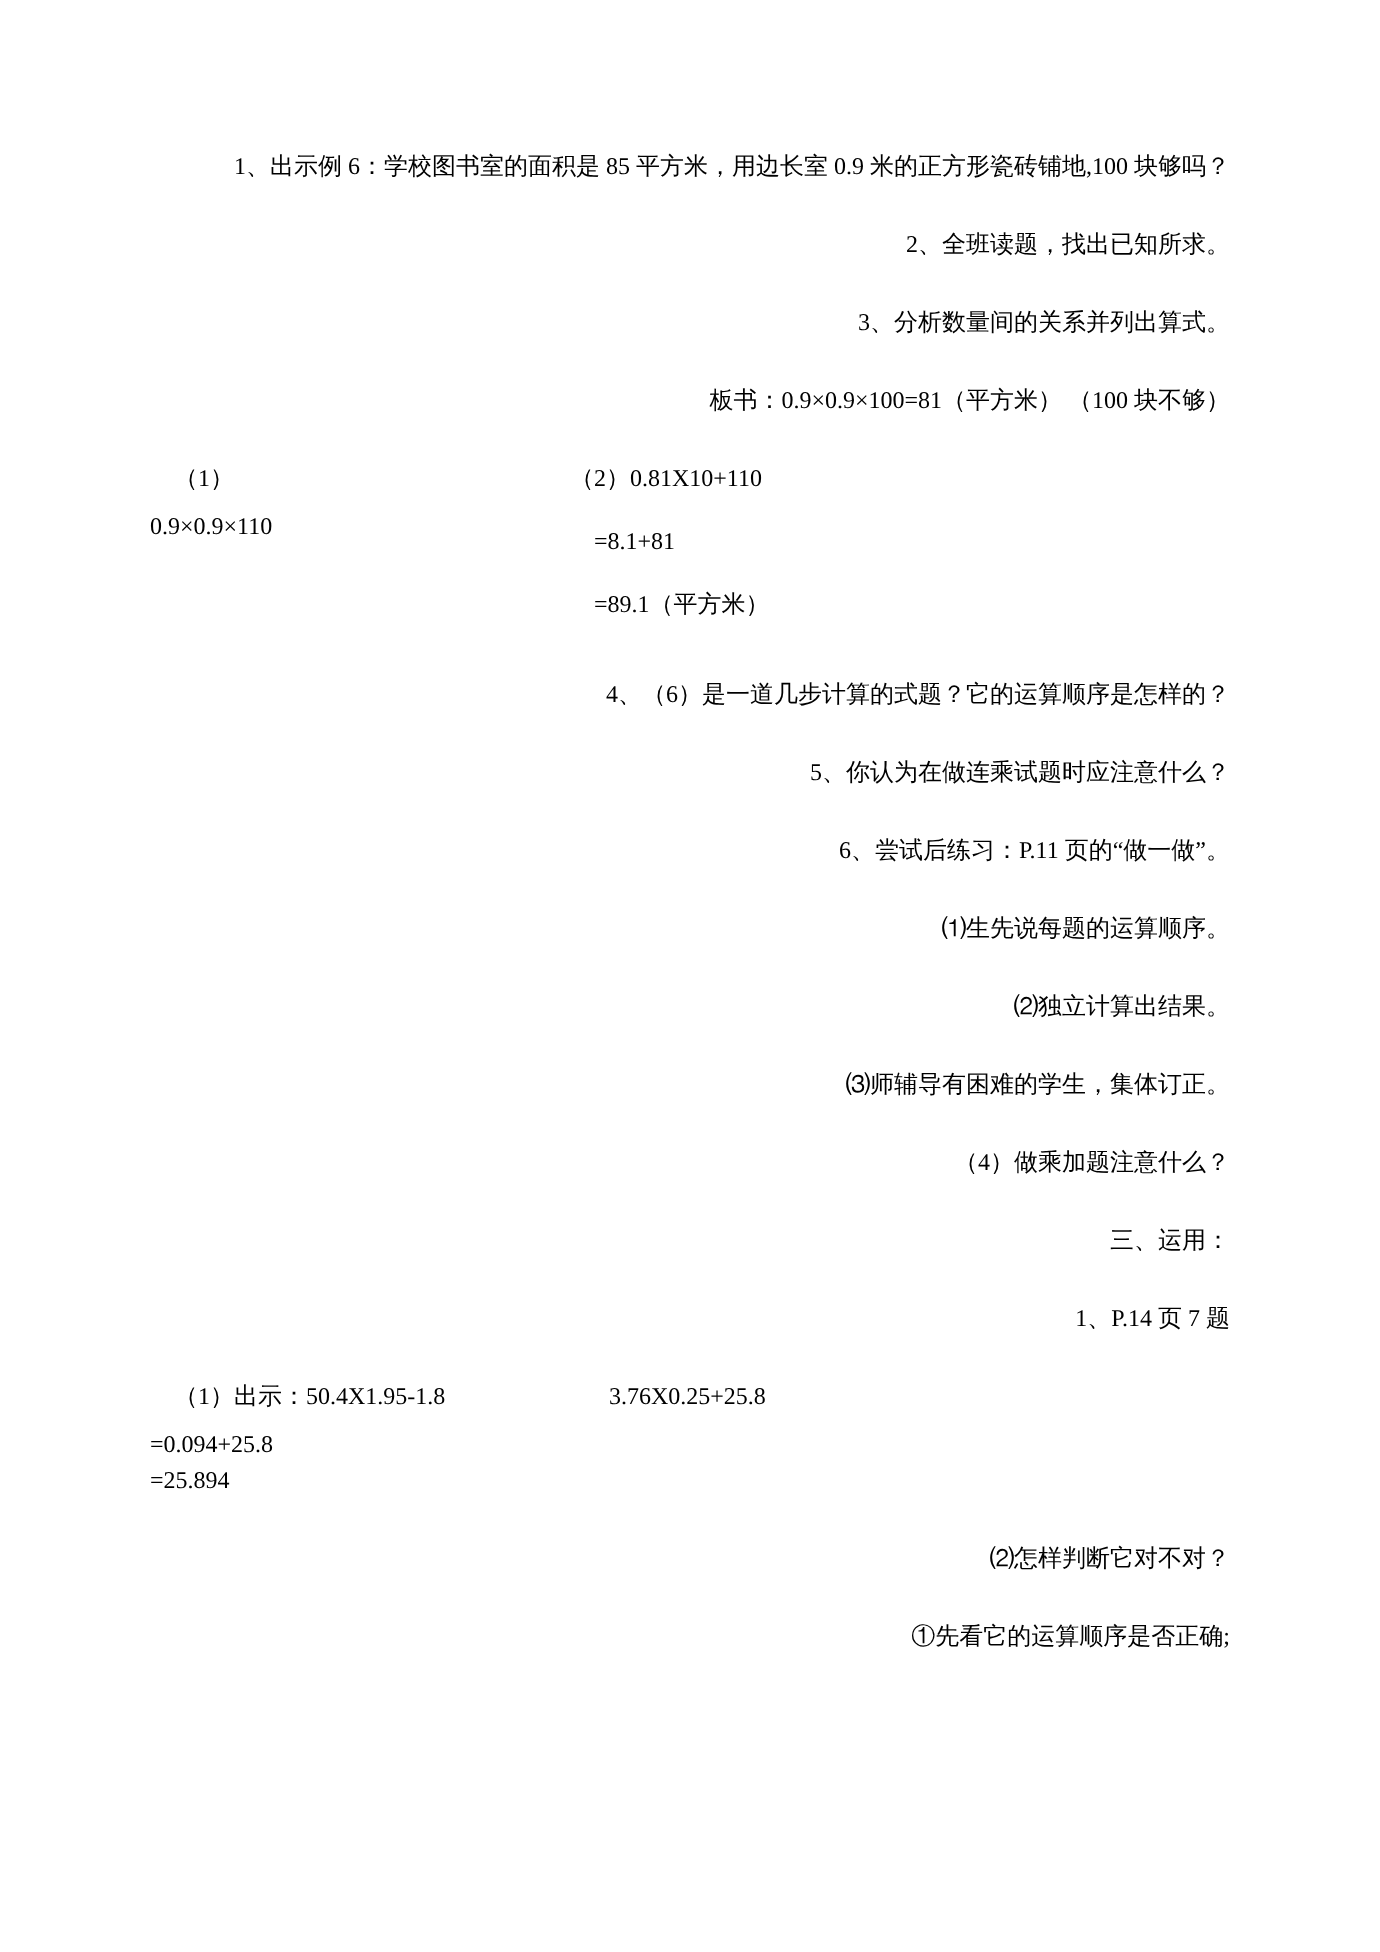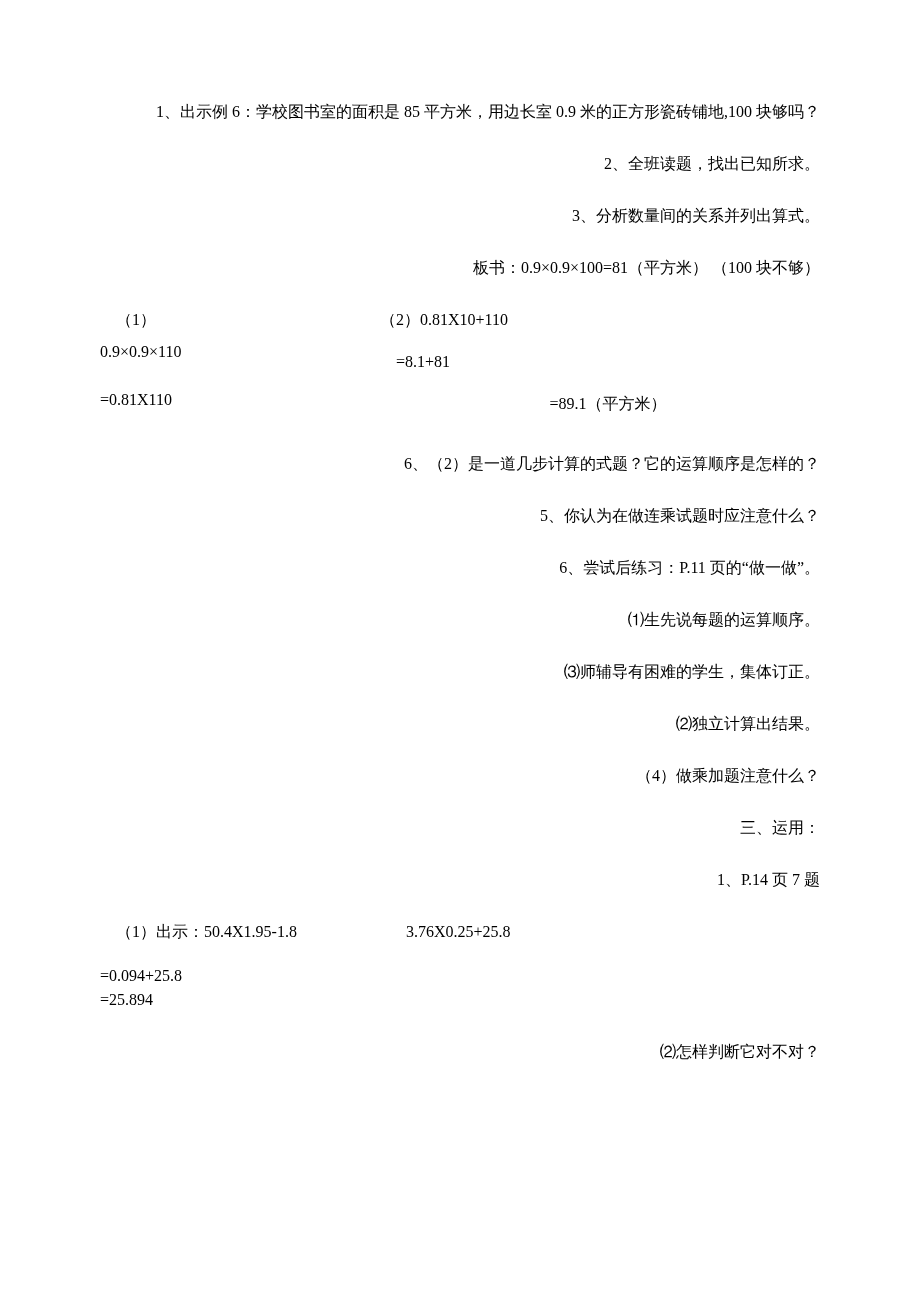--- a/index.html
+++ b/index.html
@@ -28,21 +28,21 @@
     width: 280px;
   }
   .calc-right {
     flex: 1;
   }
   .calc-line {
     margin-bottom: 8px;
   }
   .twin-expr {
     display: flex;
-    margin-bottom: 20px;
+    margin-bottom: 8px;
   }
   .twin-expr .col1 { width: 290px; padding-left: 1em; }
   .twin-expr .col2 { }
   .twin-calc {
     display: flex;
     margin-bottom: 28px;
   }
   .twin-calc .col1 { width: 220px; padding-left: 1em; }
   .twin-calc .col2 { }
 </style>
@@ -57,40 +57,39 @@
 
   <div class="para">3、分析数量间的关系并列出算式。</div>
 
   <div class="para" style="text-indent:1em;">板书：0.9×0.9×100=81（平方米）        （100 块不够）</div>
 
 
   <div class="calc-block">
     <div class="calc-left">
       <div class="calc-line" style="padding-left:1em;">（1）</div>
       <div class="calc-line">0.9×0.9×110</div>
-      <div class="calc-line" style="margin-top:24px;">=0.81X110</div>
     </div>
     <div class="calc-right">
       <div class="calc-line">（2）0.81X10+110</div>
       <div class="calc-line" style="margin-top:18px;padding-left:1em;">=8.1+81</div>
-      <div class="calc-line" style="margin-top:18px;padding-left:1em;text-align:center;">=89.1（平方米）</div>
+      <div class="calc-line" style="margin-top:18px;padding-left:1em;">=89.1（平方米）</div>
     </div>
   </div>
 
-  <div class="para">6、（2）是一道几步计算的式题？它的运算顺序是怎样的？</div>
+  <div class="para">4、（6）是一道几步计算的式题？它的运算顺序是怎样的？</div>
 
   <div class="para">5、你认为在做连乘试题时应注意什么？</div>
 
   <div class="para">6、尝试后练习：P.11 页的“做一做”。</div>
 
   <div class="para">⑴生先说每题的运算顺序。</div>
 
+  <div class="para">⑵独立计算出结果。</div>
+
   <div class="para">⑶师辅导有困难的学生，集体订正。</div>
-
-  <div class="para">⑵独立计算出结果。</div>
 
   <div class="para" style="text-indent:1em;">（4）做乘加题注意什么？</div>
 
   <div class="para">三、运用：</div>
 
   <div class="para">1、P.14 页 7 题</div>
 
   <div class="twin-expr">
     <div class="col1">（1）出示：50.4X1.95-1.8</div>
     <div class="col2">3.76X0.25+25.8</div>
@@ -98,14 +97,15 @@
 
   <div class="twin-calc">
     <div class="col2">
       <div>=0.094+25.8</div>
       <div>=25.894</div>
     </div>
   </div>
 
   <div class="para">⑵怎样判断它对不对？</div>
 
+  <div class="para">①先看它的运算顺序是否正确;</div>
 
 </div>
 
 </body></html>

